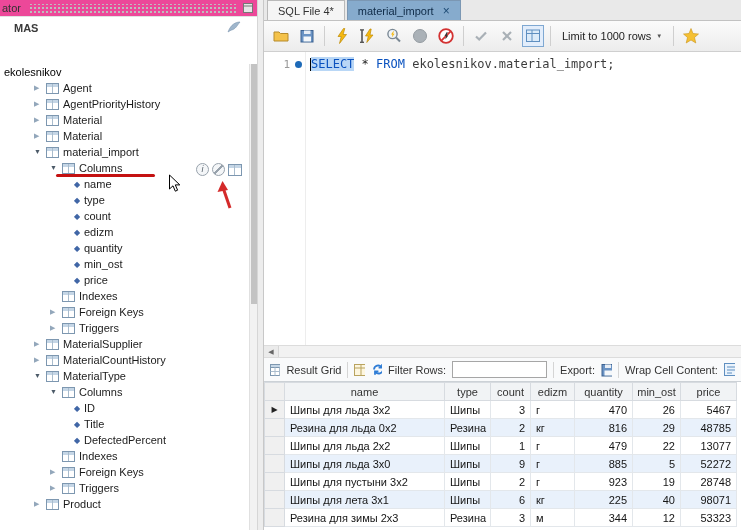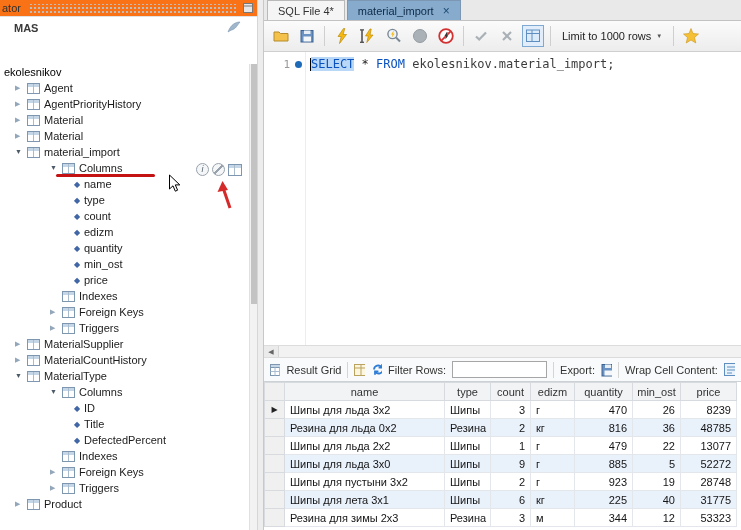--- a/index.html
+++ b/index.html
@@ -2,35 +2,35 @@
 <html><head>
 <meta charset="utf-8">
 <style>
   * { margin:0; padding:0; box-sizing:border-box; }
   body { background:#fff; }
   #app { position:relative; width:741px; height:530px; overflow:hidden;
          font-family:"Liberation Sans","DejaVu Sans",sans-serif; font-size:11px; color:#222; background:#fff; }
 
   
   .leftpanel { position:absolute; left:0; top:0; width:257px; height:530px; background:#fff; }
-  .phead { position:absolute; left:0; top:0; width:100%; height:17px; background:#f97316;
+  .phead { position:absolute; left:0; top:0; width:100%; height:17px; background:#ec4899;
            border-bottom:1px solid #e2e2e2; display:flex; align-items:center; }
   .ptitle { padding-left:2px; color:#333; }
   .grip { flex:1; height:9px; margin:0 6px 0 8px;
           background-image:radial-gradient(#bdbdbd 1px, transparent 1.3px);
           background-size:4px 4px; background-position:0 2px; }
   .shead { position:absolute; left:0; top:18px; width:100%; height:20px; display:flex; align-items:center; }
   .shead .stitle { font-weight:bold; color:#3a3a3a; padding-left:14px; }
   .shead .sicon { margin-left:auto; margin-right:16px; }
   .filter { position:absolute; left:0; top:40px; width:249px; height:21px; }
   .filter input { width:100%; height:21px; border:1px solid #b2b2b2; padding:2px 4px; font:inherit; color:#555; }
 
   .tree { position:absolute; left:0; top:64px; width:249px; bottom:0; overflow:hidden; }
   .trow { height:16px; display:flex; align-items:center; white-space:nowrap; }
-  .L0 { padding-left:4px; } .L1 { padding-left:18px; } .L2 { padding-left:15px; }
+  .L0 { padding-left:4px; } .L1 { padding-left:18px; } .L2 { padding-left:34px; }
   .L3 { padding-left:50px; } .L4 { padding-left:70px; }
   .arr { width:12px; flex:none; font-size:7px; line-height:16px; color:#93a7bb; }
   .arr.exp { color:#4c5a68; }
   .sp { width:12px; flex:none; }
   .ic { width:13px; height:11px; flex:none; margin-right:4px; border:1px solid #7d97b0;
         background:
           linear-gradient(to right, transparent 5px,#a9bccd 5px,#a9bccd 6px,transparent 6px),
           linear-gradient(to bottom,#c5d6e6 3px,#fff 3px); }
   .ic.folder { position:relative; background:linear-gradient(to bottom,#dde7f1,#b7c9da); }
   .ic.folder::before { content:""; position:absolute; left:-1px; top:-3px; width:6px; height:3px;
@@ -457,30 +457,30 @@
         </thead>
         <tbody>
           <tr>
             <td class="gut"><span>▶</span></td>
             <td>Шипы для льда 3x2</td>
             <td>Шипы</td>
             <td class="num">3</td>
             <td>г</td>
             <td class="num">470</td>
             <td class="num">26</td>
-            <td class="num">8239</td>
+            <td class="num">5467</td>
           </tr>
           <tr>
             <td class="gut"></td>
             <td>Резина для льда 0x2</td>
             <td>Резина</td>
             <td class="num">2</td>
             <td>кг</td>
             <td class="num">816</td>
-            <td class="num">36</td>
+            <td class="num">29</td>
             <td class="num">48785</td>
           </tr>
           <tr>
             <td class="gut"></td>
             <td>Шипы для льда 2x2</td>
             <td>Шипы</td>
             <td class="num">1</td>
             <td>г</td>
             <td class="num">479</td>
             <td class="num">22</td>
@@ -507,21 +507,21 @@
             <td class="num">28748</td>
           </tr>
           <tr>
             <td class="gut"></td>
             <td>Шипы для лета 3x1</td>
             <td>Шипы</td>
             <td class="num">6</td>
             <td>кг</td>
             <td class="num">225</td>
             <td class="num">40</td>
-            <td class="num">31775</td>
+            <td class="num">98071</td>
           </tr>
           <tr>
             <td class="gut"></td>
             <td>Резина для зимы 2x3</td>
             <td>Резина</td>
             <td class="num">3</td>
             <td>м</td>
             <td class="num">344</td>
             <td class="num">12</td>
             <td class="num">53323</td>

